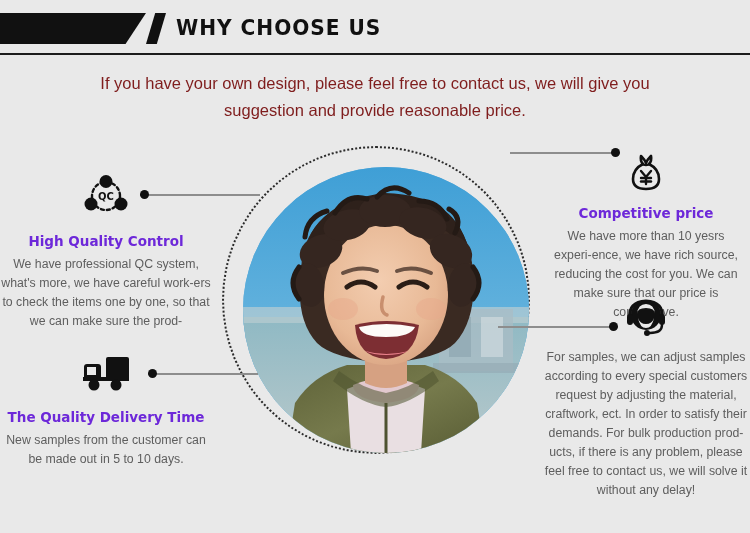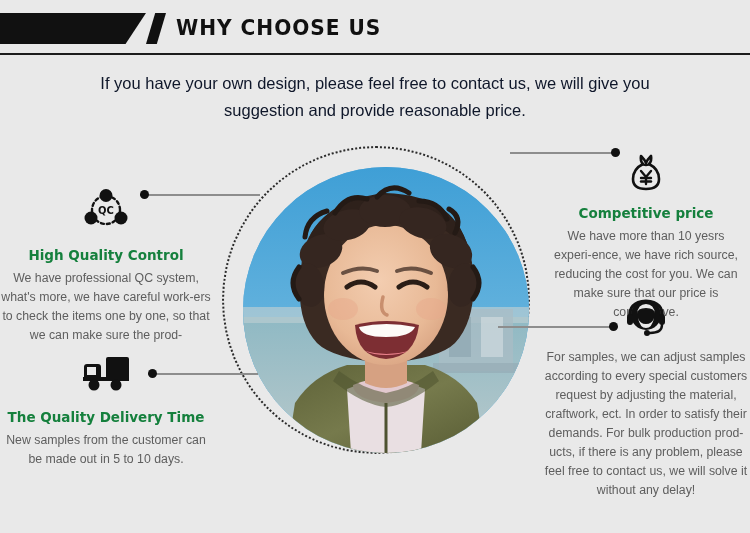--- a/index.html
+++ b/index.html
@@ -41,21 +41,21 @@
     position:absolute; left:0; top:53px; width:750px; height:2px;
     background:#1c1c1c;
   }
 
   
   #subtitle {
     position:absolute; left:75px; top:70px; width:600px;
     text-align:center;
     font-size:16.5px;
     line-height:27px;
-    color:#0f172a;
+    color:#7f1d1d;
   }
 
   
   #photo-ring {
     position:absolute; left:222px; top:146px; width:308px; height:308px;
     border-radius:50%;
     border:2px dotted #2a2a2a;
   }
   #photo-circle {
     position:absolute; left:243px; top:167px; width:286px; height:286px;
@@ -82,30 +82,30 @@
   #conn-price    { left:510px; top:148px; width:110px; }
   #conn-service  { left:498px; top:322px; width:120px; }
 
   
   .feature { position:absolute; }
   .feature .icon { display:block; margin:0 auto 6px auto; }
   .feature .title {
     font-family:"DejaVu Sans", sans-serif;
     font-weight:bold;
     font-size:13.5px;
-    color:#15803d;
+    color:#6d28d9;
     line-height:18px;
   }
   .feature .body {
     font-size:12.3px;
     line-height:19px;
     color:#5e5e5e;
   }
 
-  #feature-qc       { left:0px;   top:189px; width:212px; text-align:center; }
+  #feature-qc       { left:0px;   top:175px; width:212px; text-align:center; }
   #feature-delivery { left:6px;   top:355px; width:200px; text-align:center; }
   #feature-price    { left:548px; top:152px; width:196px; text-align:center; }
   #feature-service  { left:544px; top:296px; width:204px; text-align:center; }
 
   #feature-qc .title, #feature-delivery .title { margin-top:13px; }
   #feature-qc .body, #feature-delivery .body { margin-top:5px; }
   #feature-price .body, #feature-service .body { margin-top:5px; }
 </style>
 </head>
 <body>

